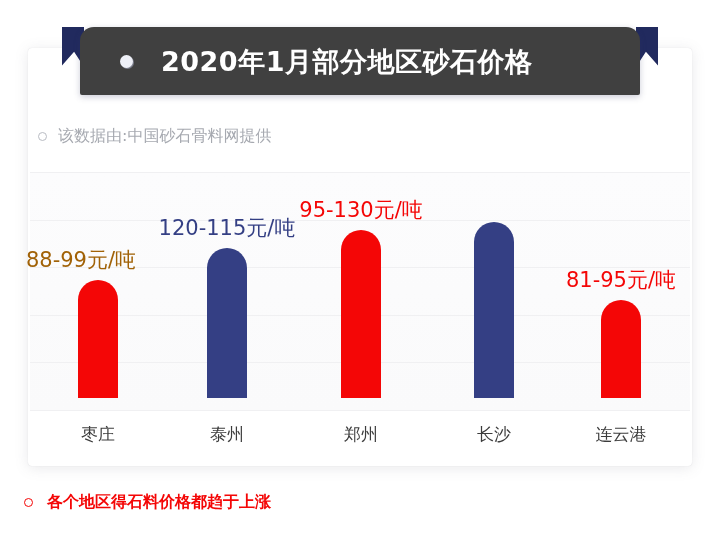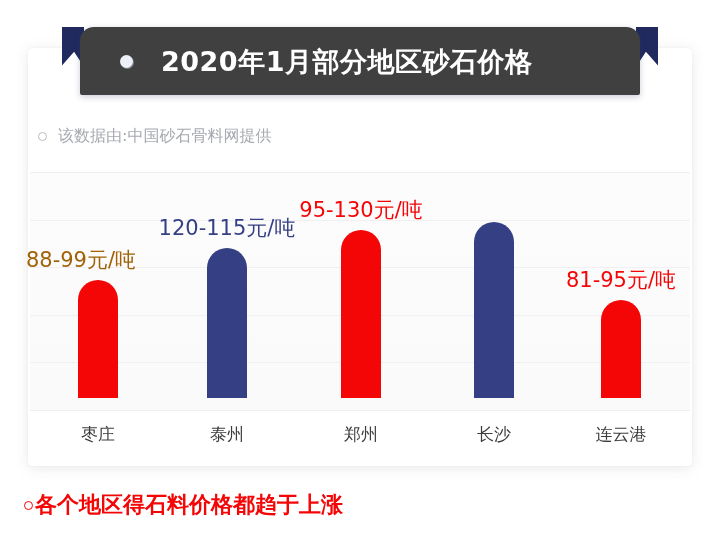--- a/index.html
+++ b/index.html
@@ -175,23 +175,23 @@
     z-index: 4;
   }
   #footnote-bullet {
     width: 7px;
     height: 7px;
     border: 1.8px solid #f40606;
     border-radius: 50%;
     flex: none;
   }
   #footnote-text {
-    margin-left: 2px;
+    margin-left: 14px;
     color: #f40606;
-    font-size: 22px;
+    font-size: 16px;
     font-weight: bold;
     line-height: 1;
   }
 </style>
 </head>
 <body>
 
 <div id="card"></div>
 
 <div id="plot-panel">

